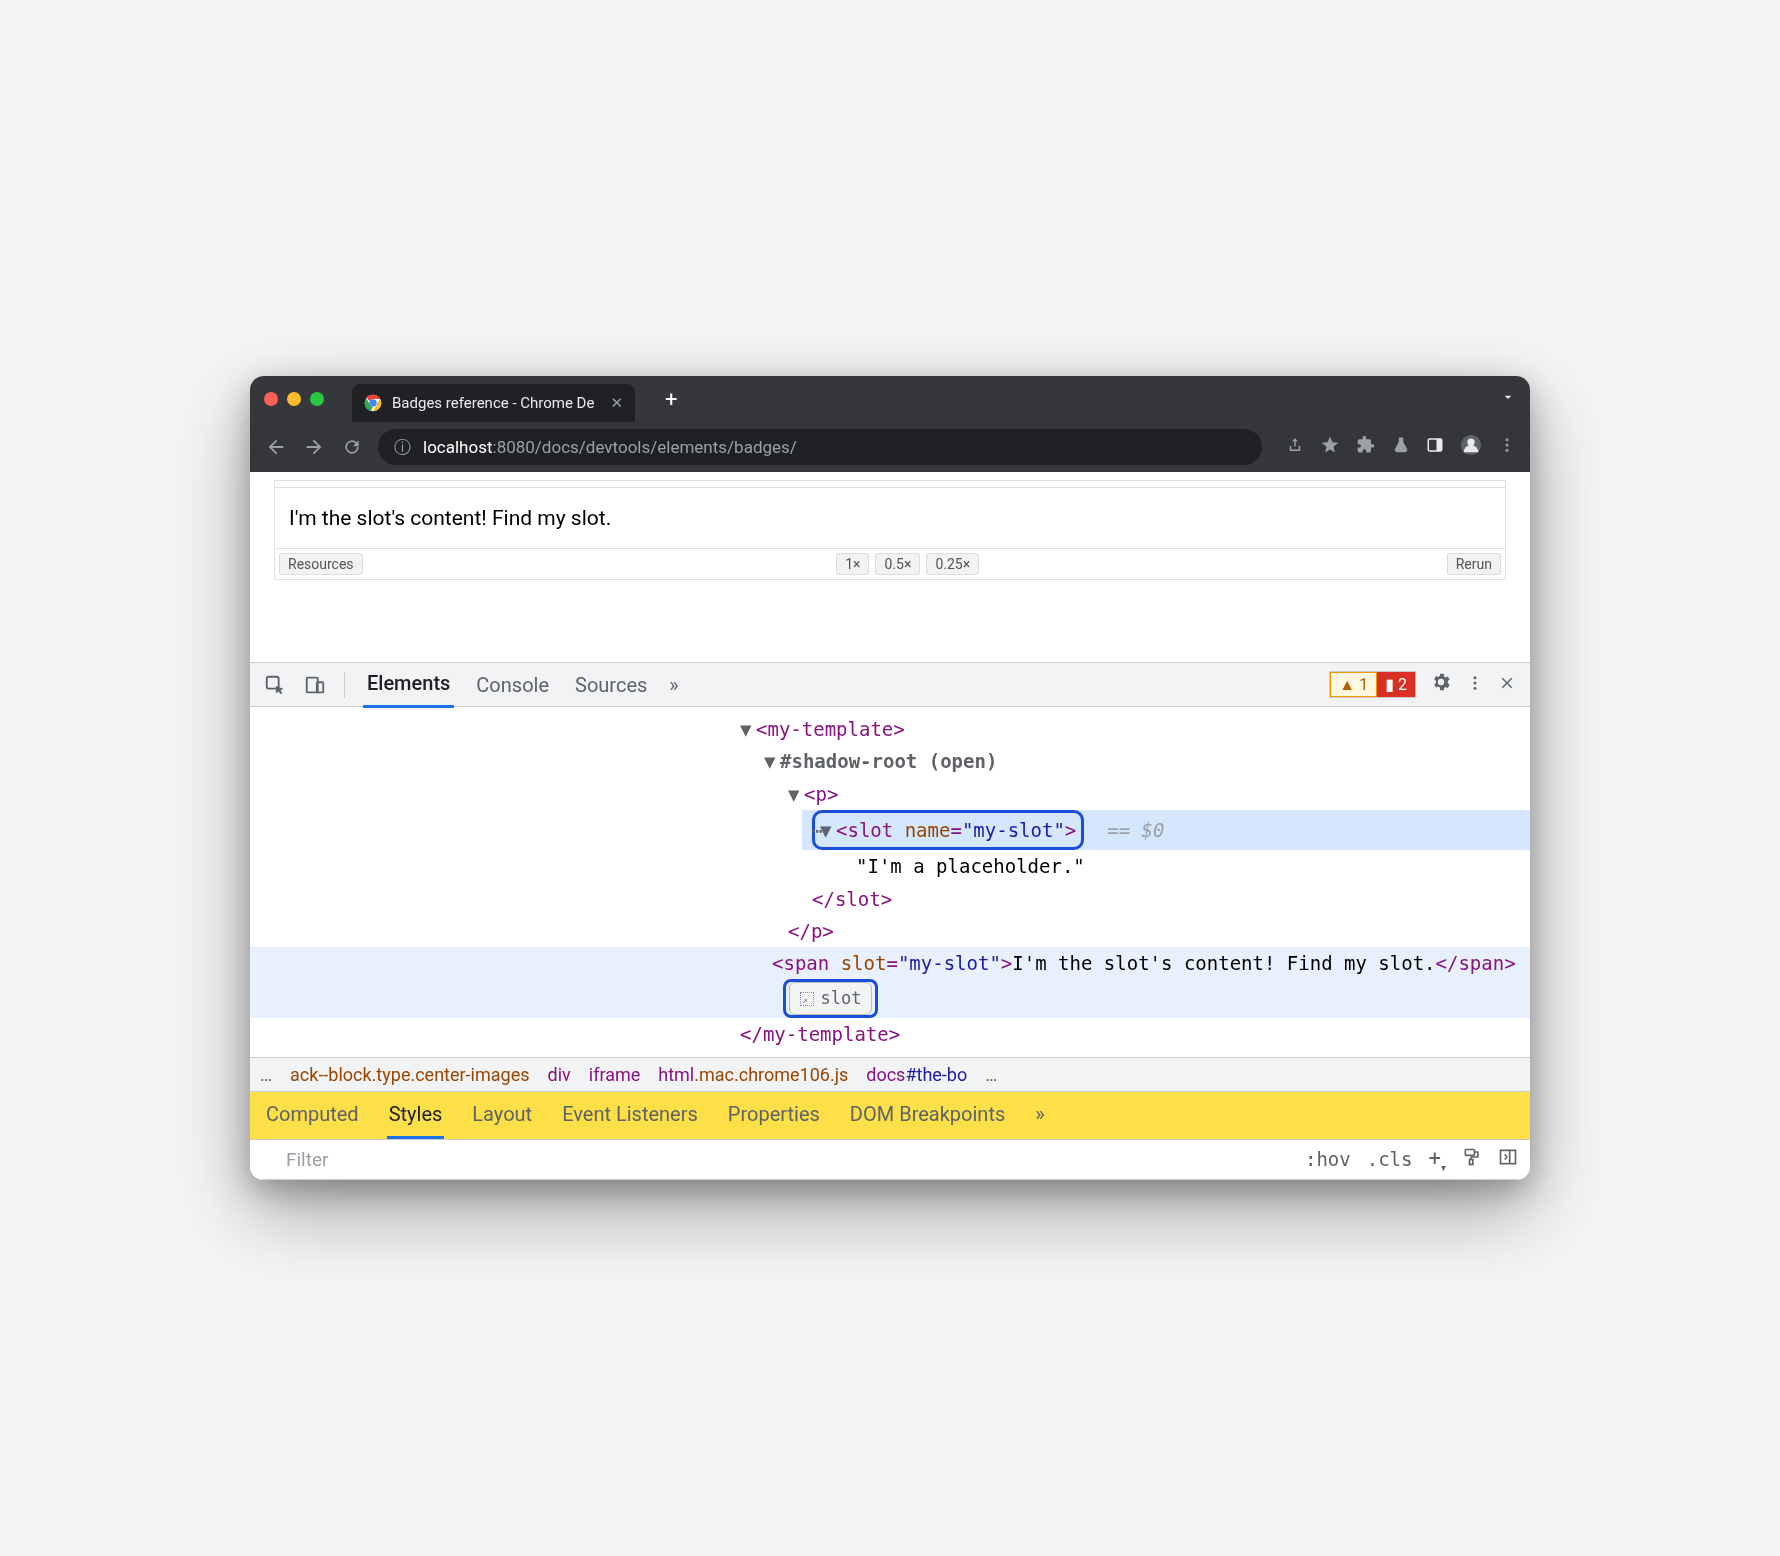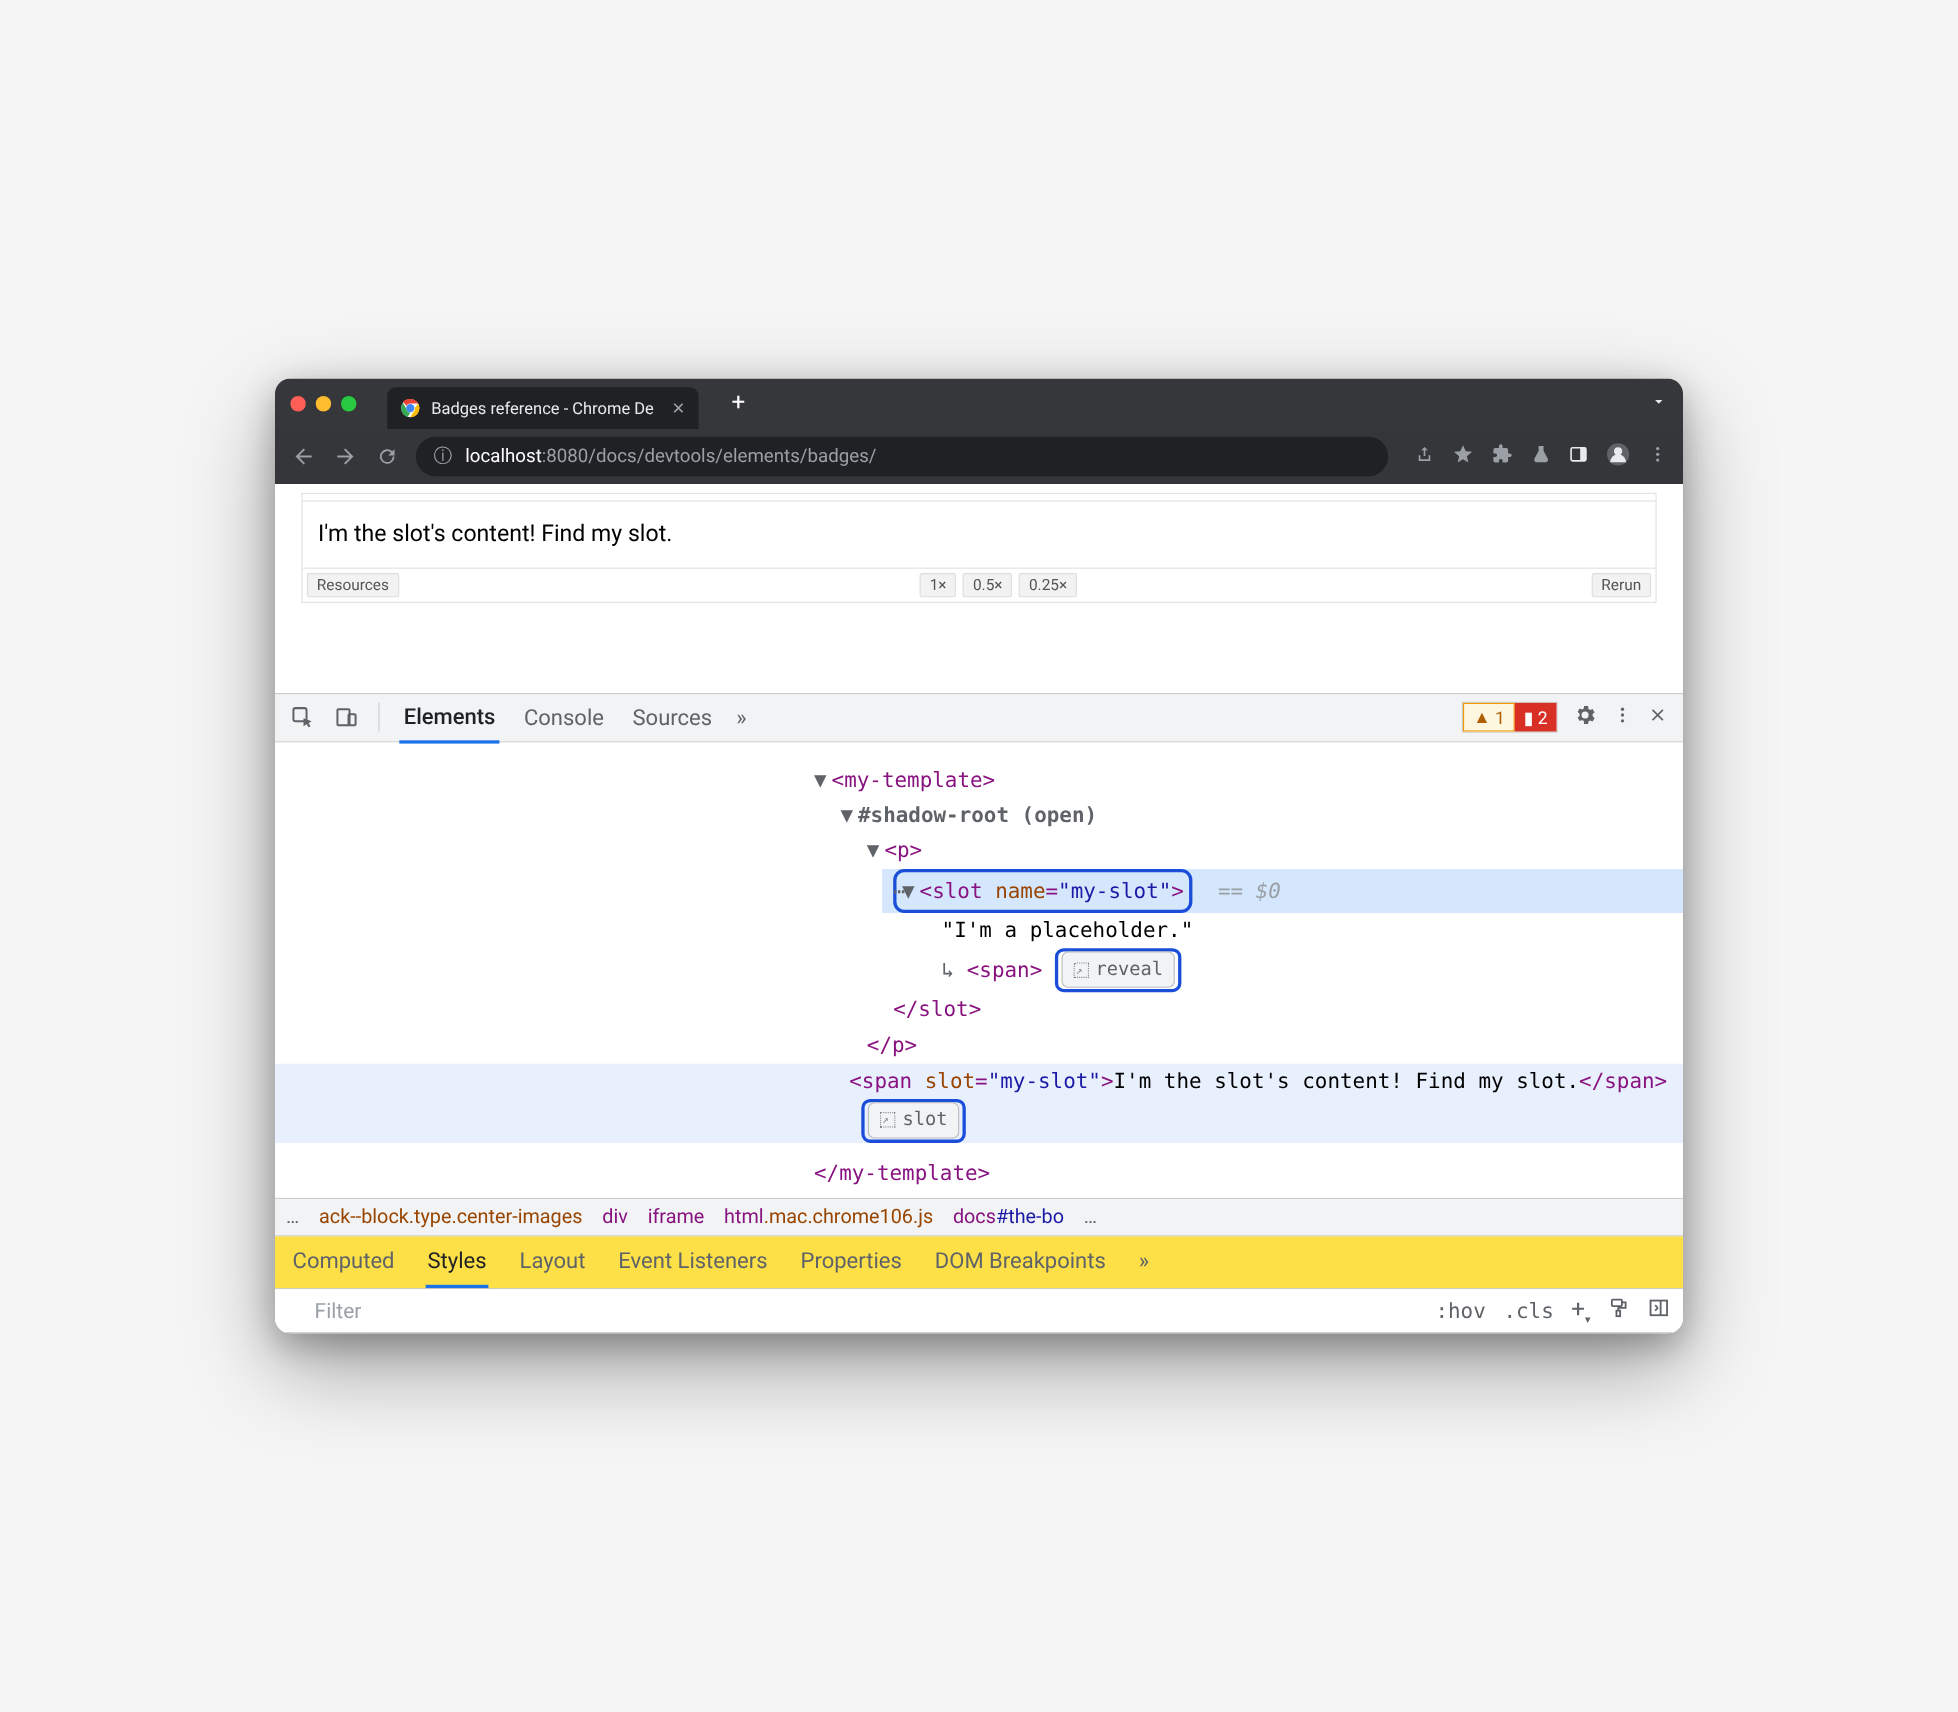--- a/index.html
+++ b/index.html
@@ -120,21 +120,21 @@
 .badge-err { background:#d93025; color:#fff; padding:2px 8px; font-size:16px; display:flex; gap:4px; align-items:center; }
 .badge-box { display:flex; border:1px solid #ccc; }
 .dom-tree {
   background:#fff;
   font-family: Menlo, Consolas, monospace;
   font-size: 19px;
   line-height: 1.7;
   padding: 6px 0;
 }
 .dom-row { white-space:nowrap; padding-left: 10px; }
-.indent-0 { margin-left: 480px; margin-top: 12px; }
+.indent-0 { margin-left: 480px; }
 .indent-1 { margin-left: 504px; font-weight: bold; }
 .indent-2 { margin-left: 528px; }
 .indent-3 { margin-left: 552px; }
 .indent-4 { margin-left: 596px; }
 .disclosure { color:#5f6368; display:inline-block; width:16px; }
 .tag-purple { color:#881280; }
 .attr-name { color:#994500; }
 .attr-val { color:#1a1aa6; }
 .shadow-gray { color:#5f6368; }
 .text-black { color:#000; }
@@ -349,29 +349,20 @@
 
       <div class="dom-row indent-3 row-highlight ellipsis-gutter">
         <span class="blue-ring">
           <span class="disclosure">▼</span><span class="tag-purple">&lt;</span><span class="tag-purple">slot</span> <span class="attr-name">name</span><span class="tag-purple">=</span><span class="attr-val">"my-slot"</span><span class="tag-purple">&gt;</span>
         </span>
         <span class="console-ref">&nbsp;<span>== </span><span>$0</span></span>
       </div>
 
       <div class="dom-row indent-4"><span class="text-black">"I'm a placeholder."</span></div>
 
-      <div class="dom-row indent-4">
-        <span class="reveal-arrow">↳ </span><span class="tag-purple">&lt;span&gt;</span>
-        <span class="blue-ring tight">
-          <span class="badge-chip">
-              <span class="dotted-icon"></span>
-              <span>reveal</span>
-            </span>
-        </span>
-      </div>
 
       <div class="dom-row indent-3"><span class="tag-purple">&lt;/slot&gt;</span></div>
       <div class="dom-row indent-2"><span class="tag-purple">&lt;/p&gt;</span></div>
 
       <div class="row-hover span-row">
         <span class="tag-purple">&lt;</span><span class="tag-purple">span</span>&nbsp;<span class="attr-name">slot</span><span class="tag-purple">=</span><span class="attr-val">"my-slot"</span><span class="tag-purple">&gt;</span><span class="text-black">I'm the slot's content! Find my slot.</span><span class="tag-purple">&lt;/span&gt;</span>
         &nbsp;<span class="blue-ring tight"><span class="badge-chip">
               <span class="dotted-icon"></span>
               <span>slot</span>
             </span></span>

